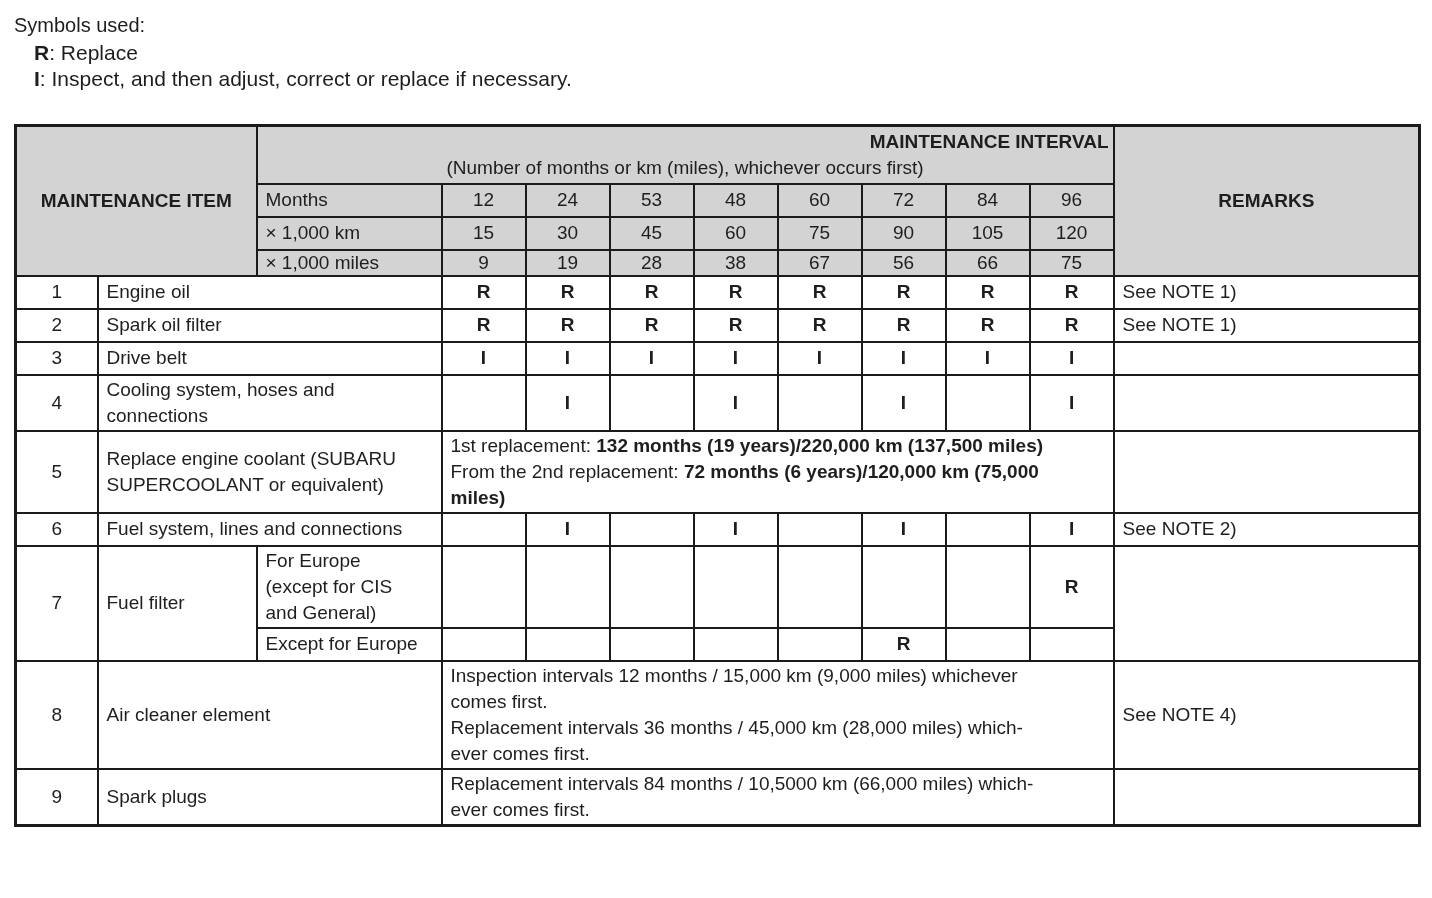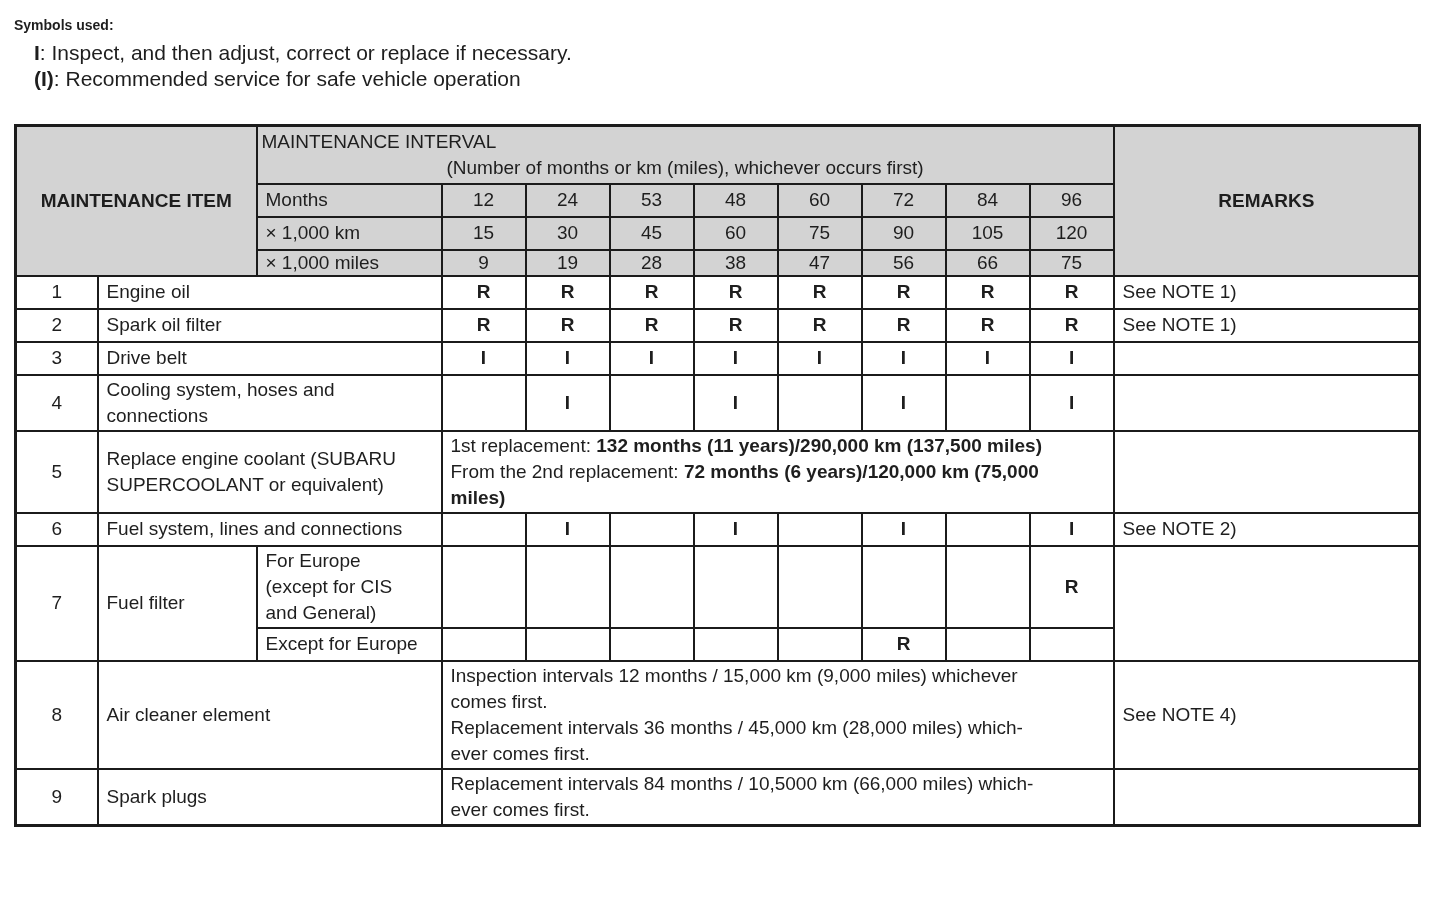--- a/index.html
+++ b/index.html
@@ -6,21 +6,21 @@
   body {
     width: 1432px; height: 898px;
     background: #ffffff;
     color: #1e1e1e;
     font-family: "Liberation Sans", sans-serif;
     overflow: hidden;
   }
   .page { padding: 10px 14px 0 14px; }
 
   
-  .legend-title { font-size: 14px; line-height: 30px; font-weight: bold; }
+  .legend-title { font-size: 20px; line-height: 30px; }
   .legend-items { margin-left: 20px; }
   .legend-item { font-size: 21px; line-height: 26px; }
   .legend-item .sym { font-weight: bold; }
 
   
   table.maint {
     border-collapse: collapse;
     table-layout: fixed;
     width: 1404px;
     margin-top: 32px;
@@ -32,21 +32,21 @@
     font-weight: normal;
     padding: 1px 4px;
     vertical-align: middle;
     overflow: hidden;
   }
   .maint .hdr { background: #d3d3d3; }
   .maint .b { font-weight: bold; }
   .maint .ctr { text-align: center; }
   .maint .lft { text-align: left; padding-left: 8px; padding-right: 18px; }
   .maint .mark { font-weight: bold; text-align: center; }
-  .interval-title-line { font-weight: normal; text-align: left; line-height: 26px; }
+  .interval-title-line { font-weight: bold; text-align: right; line-height: 26px; }
   .interval-subtitle-line { font-weight: normal; text-align: center; line-height: 26px; }
   .wrapcell { line-height: 26px; }
   .wrapcell div { line-height: 26px; }
 
   
   .h58 { height: 58px; }
   .h33 { height: 33px; }
   .h32 { height: 24px; }
   .h55 { height: 55px; }
   .h81 { height: 81px; }
@@ -56,24 +56,24 @@
 </style>
 </head>
 <body>
 
 <div class="page">
 
   <div>
     <div class="legend-title">Symbols used:</div>
     <div class="legend-items">
       <div class="legend-item">
-        <span class="sym">I</span><span>: Inspect, and then adjust, correct or replace if necessary.</span>
+        <span class="sym">R</span><span>: Replace</span>
       </div>
       <div class="legend-item">
-        <span class="sym">(I)</span><span>: Recommended service for safe vehicle operation</span>
+        <span class="sym">I</span><span>: Inspect, and then adjust, correct or replace if necessary.</span>
       </div>
     </div>
   </div>
 
   <table class="maint">
     <colgroup>
       <col style="width:82px">
         <col style="width:159px">
         <col style="width:185px">
       <col style="width:84px">
@@ -117,21 +117,21 @@
       <th class="hdr ctr">90</th>
       <th class="hdr ctr">105</th>
       <th class="hdr ctr">120</th>
     </tr>
     <tr class="h32">
       <th class="hdr lft">× 1,000 miles</th>
       <th class="hdr ctr">9</th>
       <th class="hdr ctr">19</th>
       <th class="hdr ctr">28</th>
       <th class="hdr ctr">38</th>
-      <th class="hdr ctr">47</th>
+      <th class="hdr ctr">67</th>
       <th class="hdr ctr">56</th>
       <th class="hdr ctr">66</th>
       <th class="hdr ctr">75</th>
     </tr>
 
     <tr class="h33">
       <td class="ctr">1</td>
       <td class="lft" colspan="2">Engine oil</td>
       <td class="mark">R</td>
       <td class="mark">R</td>
@@ -183,21 +183,21 @@
       <td class="mark">I</td>
       <td class="mark"></td>
       <td class="mark">I</td>
       <td class="lft"></td>
     </tr>
 
     <tr class="h81">
       <td class="ctr">5</td>
       <td class="lft wrapcell" colspan="2">Replace engine coolant (SUBARU SUPERCOOLANT or equivalent)</td>
       <td class="lft wrapcell" colspan="8">
-        <div><span>1st replacement: </span><span class="b">132 months (11 years)/290,000 km (137,500 miles)</span></div>
+        <div><span>1st replacement: </span><span class="b">132 months (19 years)/220,000 km (137,500 miles)</span></div>
         <div><span>From the 2nd replacement: </span><span class="b">72 months (6 years)/120,000 km (75,000</span></div>
         <div><span class="b">miles)</span></div>
       </td>
       <td class="lft"></td>
     </tr>
 
     <tr class="h33">
       <td class="ctr">6</td>
       <td class="lft" colspan="2">Fuel system, lines and connections</td>
       <td class="mark"></td>

